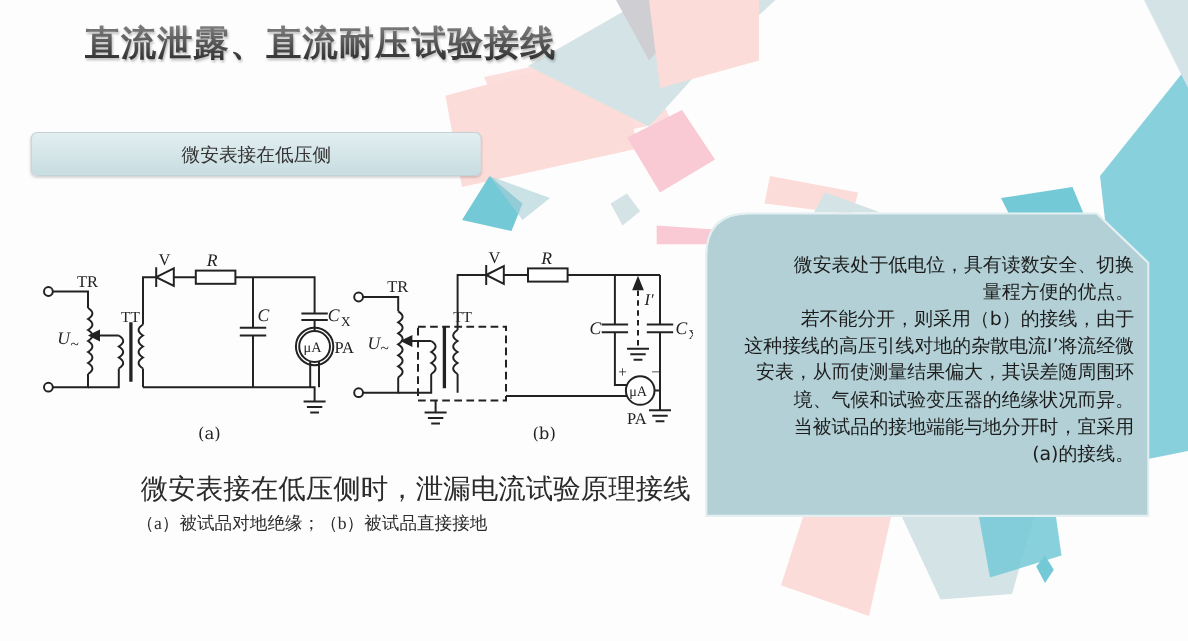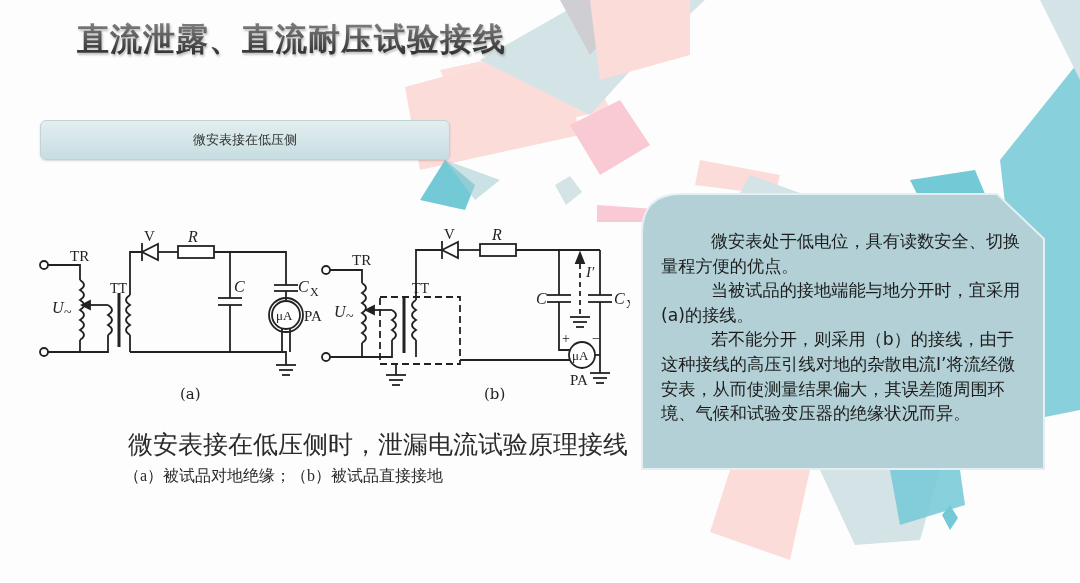--- a/index.html
+++ b/index.html
@@ -1,27 +1,27 @@
 <!DOCTYPE html>
 <html><head>
 <meta charset="utf-8">
 <style>
   html, body { margin:0; padding:0; }
   body { width:1080px; height:583px; position:relative; overflow:hidden; background:#fdfdfd; font-family:"DejaVu Sans","Liberation Sans",sans-serif; }
   .bg { position:absolute; inset:0; pointer-events:none; }
   .title { position:absolute; left:38px; top:18px; font-size:32px; font-weight:bold; letter-spacing:1px;
     background:linear-gradient(#8a8a8a,#1f1f1f); -webkit-background-clip:text; background-clip:text; color:transparent;
     text-shadow:none; filter:drop-shadow(1px 2px 1px rgba(0,0,0,0.25)); white-space:nowrap;margin-left:39px; }
-  .subtitle-bar { position:absolute; left:40px; top:120px; width:408px; height:38px; border-radius:6px;
+  .subtitle-bar { position:absolute; left:28px; top:120px; width:408px; height:38px; border-radius:6px;
     background:linear-gradient(#e3eef0,#c7dde1); border:1px solid #c2d3d6; box-shadow:0 1px 2px rgba(0,0,0,0.15);
-    display:flex; align-items:center; justify-content:center; font-size:13px; color:#333; }
+    display:flex; align-items:center; justify-content:center; font-size:17px; color:#333; }
   .figure { position:absolute; left:30px; top:225px; width:600px; height:270px; }
   .cap1 { position:absolute; left:128px; top:428px; font-family:Liberation Mono, monospace; font-size:25px; color:#2b2b2b; white-space:nowrap; }
   .cap2 { position:absolute; left:124px; top:466px; font-family:Liberation Serif, serif; font-size:16px; color:#2b2b2b; white-space:nowrap; }
-  .info { position:absolute; left:641px; top:193px; width:404px; height:277px; }
+  .info { position:absolute; left:641px; top:193px; width:404px; height:277px;text-align:right; }
   .info svg { position:absolute; left:0; top:0; }
   .info-text { position:absolute; left:20px; top:36px; width:370px; font-size:17.2px; line-height:24.6px; color:#1c1c1c; }
   .info-text p { margin:0; text-indent:2.9em; }
   .lbl { font-family:"Liberation Serif","DejaVu Serif",serif; fill:#222; }
 </style>
 </head>
 <body>
 
 <svg class="bg" width="1080" height="583" viewBox="0 0 1080 583">
   <polygon points="440,70 580,40 610,110 470,140" fill="#fcdcd9" opacity="0.9"></polygon>
@@ -170,16 +170,16 @@
 
 <div class="cap1">微安表接在低压侧时，泄漏电流试验原理接线</div>
 <div class="cap2">（a）被试品对地绝缘；（b）被试品直接接地</div>
 
 <div class="info">
   <svg width="404" height="277" viewBox="0 0 404 277">
     <path d="M40,1 H356 L403,46 V276 H1 V40 Q1,1 40,1 Z" fill="#b2d0d6" stroke="#e3eff1" stroke-width="2"></path>
   </svg>
   <div class="info-text">
     <p>微安表处于低电位，具有读数安全、切换量程方便的优点。</p>
+    <p>若不能分开，则采用（b）的接线，由于这种接线的高压引线对地的杂散电流I’将流经微安表，从而使测量结果偏大，其误差随周围环境、气候和试验变压器的绝缘状况而异。</p>
     <p>当被试品的接地端能与地分开时，宜采用(a)的接线。</p>
-    <p>若不能分开，则采用（b）的接线，由于这种接线的高压引线对地的杂散电流I’将流经微安表，从而使测量结果偏大，其误差随周围环境、气候和试验变压器的绝缘状况而异。</p>
   </div>
 </div>
 
 </body></html>

